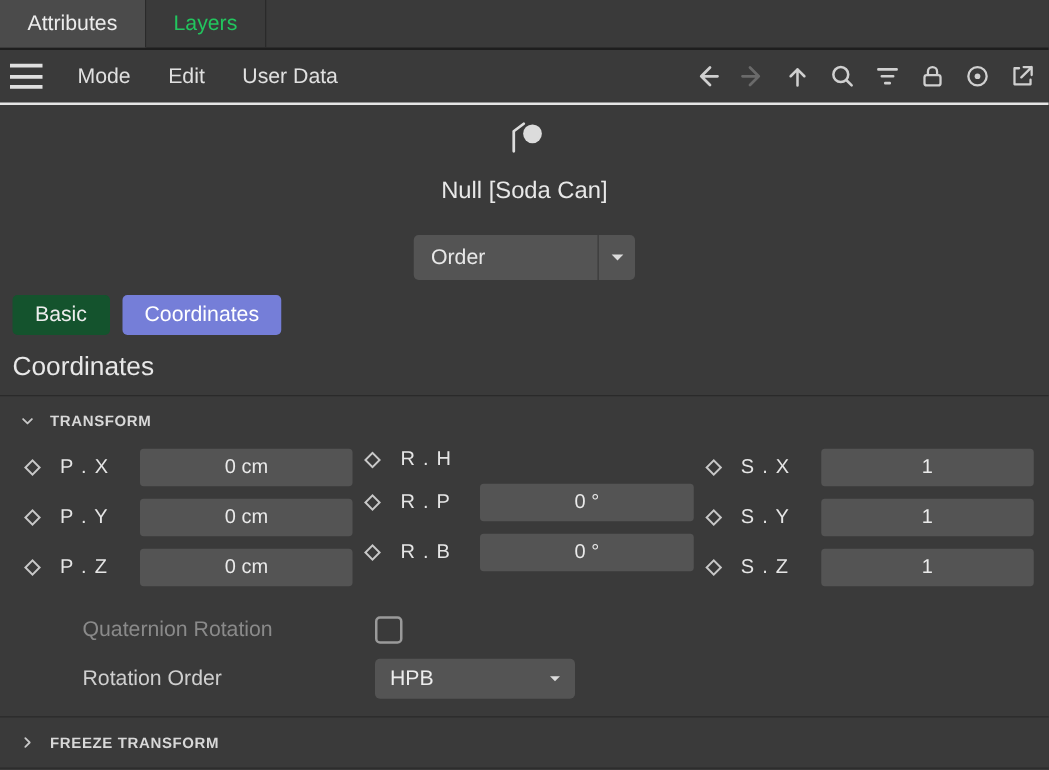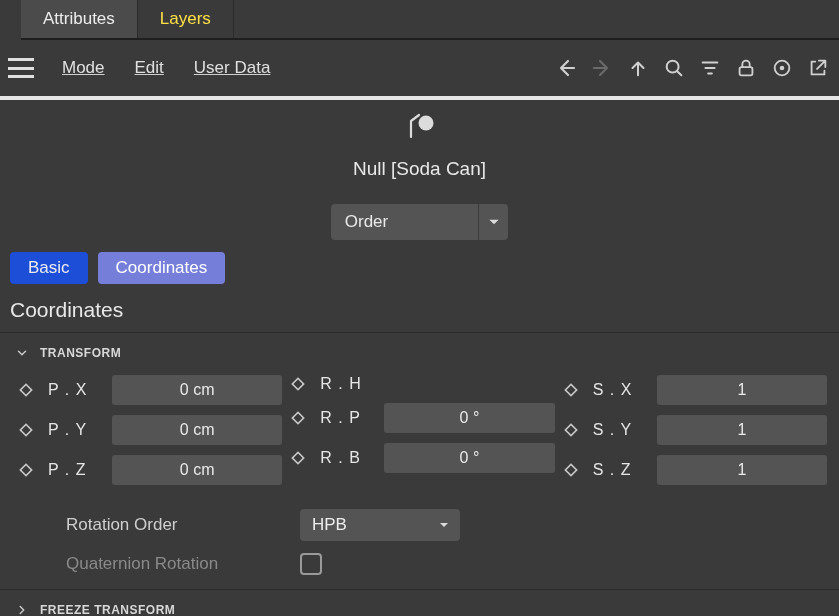--- a/index.html
+++ b/index.html
@@ -10,41 +10,39 @@
     width: 839px;
     height: 616px;
     overflow: hidden;
     font-size: 17px;
   }
   .panel-tabs {
     display: flex;
     background: #3a3a3a;
     border-bottom: 2px solid #1e1e1e;
     height: 40px;
-    margin-left: 21px;
   }
   .panel-tab {
     padding: 9px 22px;
-    color: #fde047;
+    color: #22c55e;
     cursor: pointer;
     border-right: 1px solid #2a2a2a;
   }
   .panel-tab.active {
     background: #4b4b4b;
     color: #ececec;
   }
   .menubar {
     display: flex;
     align-items: center;
-    height: 60px;
+    height: 44px;
     padding: 0 8px;
     gap: 6px;
     background: #3a3a3a;
-    border-bottom: 4px solid #e5e5e5;
-    text-decoration: underline;
+    border-bottom: 2px solid #e5e5e5;
   }
   .hamburger {
     width: 26px; height: 20px;
     display: flex; flex-direction: column; justify-content: space-between;
     margin-right: 10px; cursor: pointer;
   }
   .hamburger span { display:block; height:3px; background:#e0e0e0; width:100%; }
   .menu-item {
     padding: 4px 12px;
     color: #e0e0e0;
@@ -66,21 +64,21 @@
     height:36px;
   }
   .dropdown .dd-label { padding: 6px 90px 6px 14px; color:#e8e8e8; }
   .dropdown .dd-arrow {
     width:30px; height:36px; display:flex; align-items:center; justify-content:center;
     border-left:1px solid #3a3a3a;
   }
 
   .subtab-row { display:flex; gap:10px; padding: 6px 10px 10px 10px; }
   .subtab {
-    padding: 6px 18px; background:#1d4ed8; color:#ededed; border-radius:4px; cursor:pointer;
+    padding: 6px 18px; background:#14532d; color:#ededed; border-radius:4px; cursor:pointer;
   }
   .subtab.active { background:#757ed8; color:#ffffff; }
 
   .section-title {
     padding: 4px 10px 10px 10px; font-size:21px; color:#e8e8e8;
     border-bottom:1px solid #2a2a2a;
   }
   hr.sep { border:none; border-top:1px solid #2a2a2a; }
 
   .group-header {
@@ -311,35 +309,35 @@
             <rect x="3" y="3" width="8" height="8" transform="rotate(45 7 7)" fill="none" stroke="#c8c8c8" stroke-width="1.6"></rect>
           </svg>
         </div>
       <div class="param-label">S . Z</div>
       <input class="num-input" value="1" style="">
     </div>
   </div>
 </div>
 
 <div class="option-rows">
+  <div class="option-row disabled">
+    <div class="option-label">Quaternion Rotation</div>
+    <div class="checkbox"></div>
+  </div>
   <div class="option-row">
     <div class="option-label">Rotation Order</div>
     <div class="combo">
       <div class="cb-label">HPB</div>
       <div class="cb-arrow">
         <svg width="12" height="12" viewBox="0 0 24 24">
             <path d="M4 8l8 8 8-8" fill="#dcdcdc"></path>
           </svg>
       </div>
     </div>
   </div>
-  <div class="option-row disabled">
-    <div class="option-label">Quaternion Rotation</div>
-    <div class="checkbox"></div>
-  </div>
 </div>
 
 <hr class="sep">
 
 <div class="group-header">
   <div class="chev">
     <svg width="14" height="14" viewBox="0 0 24 24">
         <path d="M9 6l6 6-6 6" stroke="#c8c8c8" stroke-width="2.5" fill="none" stroke-linecap="round" stroke-linejoin="round"></path>
       </svg>
   </div>

